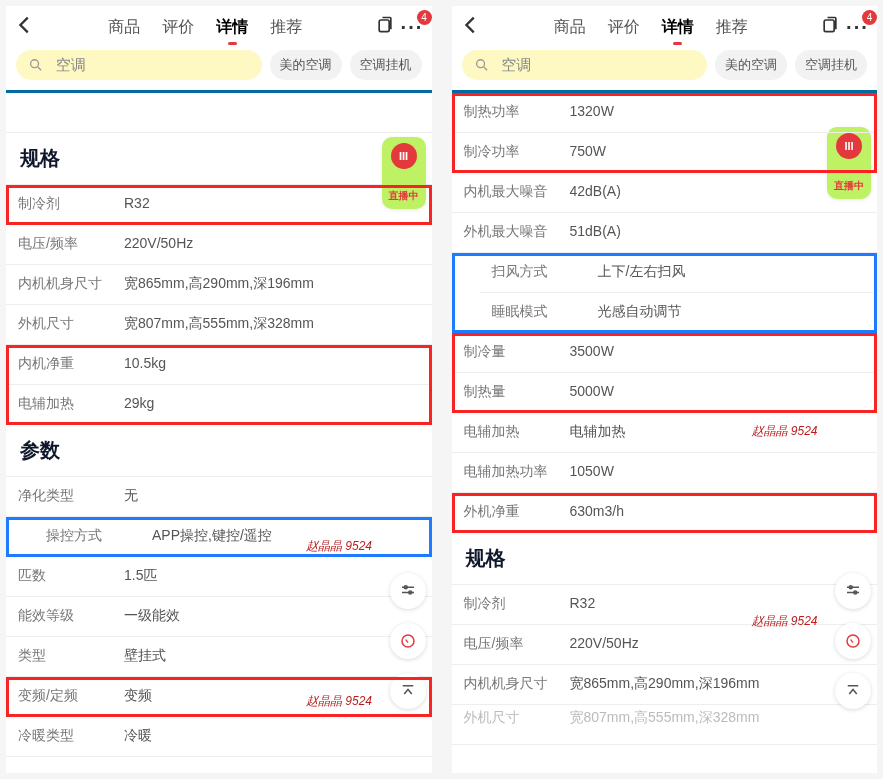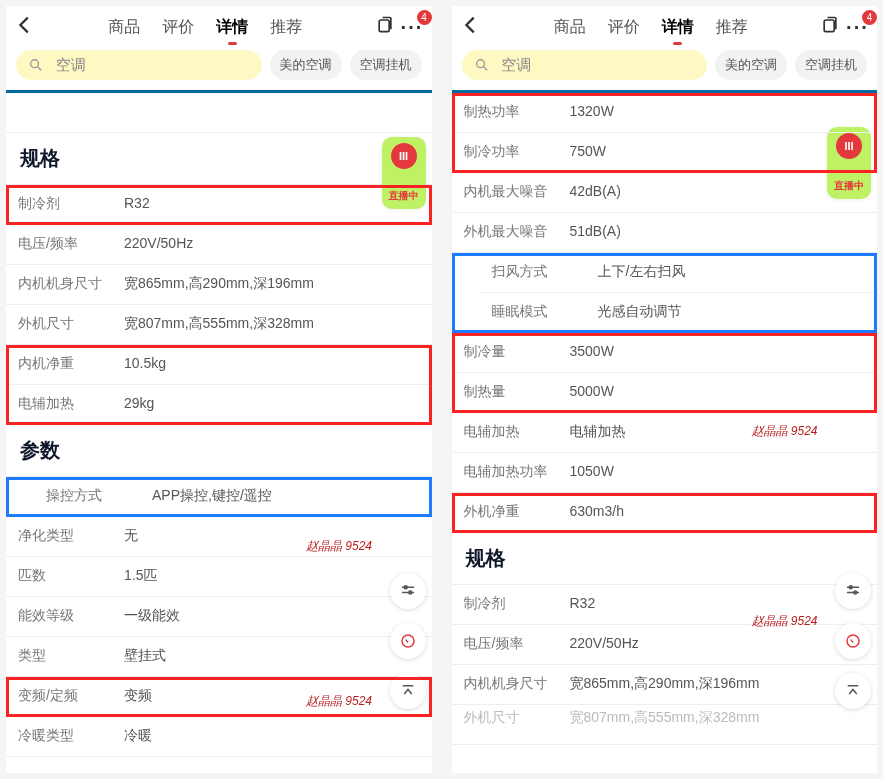--- a/index.html
+++ b/index.html
@@ -176,27 +176,27 @@
           <div class="row">
             <div class="label">内机净重</div>
             <div class="value">10.5kg</div>
           </div>
           <div class="row">
             <div class="label">电辅加热</div>
             <div class="value">29kg</div>
           </div>
         </div>
         <div class="section-header">参数</div>
+        <div class="row">
+          <div class="label">净化类型</div>
+          <div class="value">无</div>
+        </div>
         <div class="row highlight-blue">
           <div class="label">操控方式</div>
           <div class="value">APP操控,键控/遥控</div>
-        </div>
-        <div class="row">
-          <div class="label">净化类型</div>
-          <div class="value">无</div>
         </div>
         <div class="row">
           <div class="label">匹数</div>
           <div class="value">1.5匹</div>
         </div>
         <div class="row">
           <div class="label">能效等级</div>
           <div class="value">一级能效</div>
         </div>
         <div class="row">

